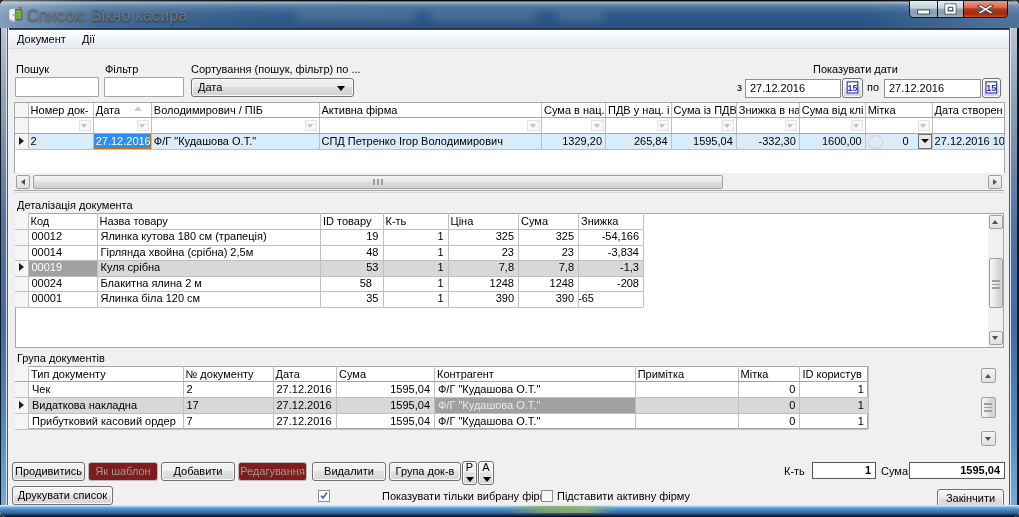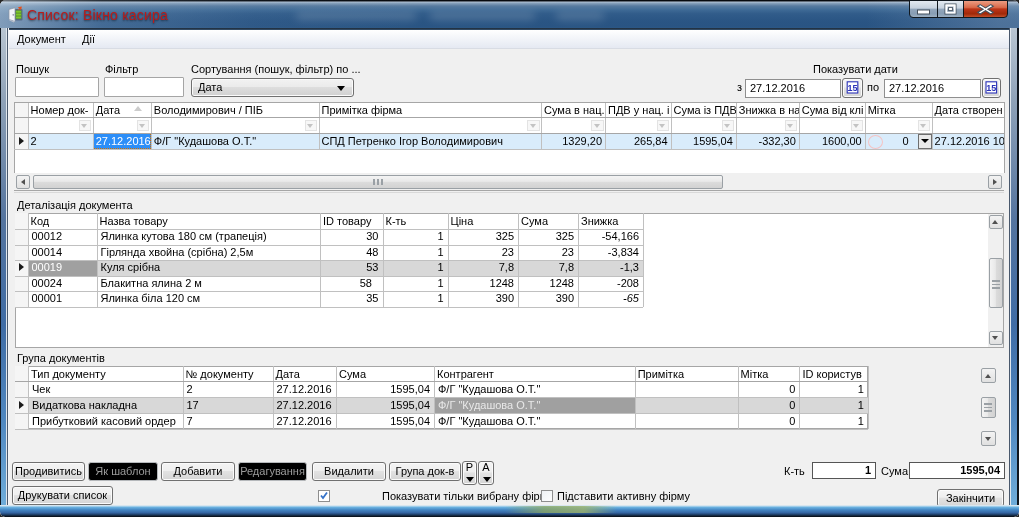--- a/index.html
+++ b/index.html
@@ -4,21 +4,21 @@
 <style>
 html,body{margin:0;padding:0;}
 body{width:1019px;height:517px;overflow:hidden;font-family:"Liberation Sans",sans-serif;font-size:11px;color:#000;background:#262626;}
 .abs{position:absolute;}
 #win{position:relative;width:1019px;height:517px;background:#f0f0f0;border-radius:6px 6px 5px 5px;overflow:hidden;}
 
 #titlebar{left:0;top:0;width:1019px;height:30px;
  background:linear-gradient(to bottom,#06090d 0%,#06090d 4%,#bccde0 6%,#8ba4bd 10%,#577a9f 20%,#3f6b96 32%,#315c8a 46%,#2a5584 70%,#295483 88%,#305c89 100%);}
 #titlebar .lighten{left:0;top:0;width:100%;height:100%;
  background:linear-gradient(to right,rgba(215,228,240,0.5) 0%,rgba(160,185,210,0.22) 10%,rgba(120,150,185,0.07) 25%,rgba(0,0,0,0) 40%,rgba(0,0,0,0) 85%,rgba(185,200,220,0.25) 98%);}
-#titletext{left:27px;top:7px;color:#b91c1c;font-size:14px;letter-spacing:0.2px;text-shadow:0 1px 2px rgba(0,0,0,0.55);}
+#titletext{left:27px;top:7px;color:#737373;font-size:16px;letter-spacing:0.2px;text-shadow:0 1px 2px rgba(0,0,0,0.55);}
 .blur1{top:11px;height:9px;background:#6f8dac;filter:blur(4px);opacity:0.5;border-radius:4px;}
 #tbsep{left:0;top:28px;width:1019px;height:2px;background:linear-gradient(to bottom,#1b2735,#3a5571);}
 
 #appicon{left:7px;top:6px;width:17px;height:17px;}
 
 #capbtns{left:909px;top:0;width:99px;height:18px;}
 .capb{position:absolute;top:0;height:18px;border:1px solid #10181f;box-sizing:border-box;}
 #btnmin{left:0;width:29px;background:linear-gradient(to bottom,#e3eaf1 0%,#c6d2de 45%,#93a7bc 50%,#879db3 80%,#9db0c2 100%);border-radius:0 0 0 4px;}
 #btnmax{left:28px;width:27px;background:linear-gradient(to bottom,#e3eaf1 0%,#c6d2de 45%,#93a7bc 50%,#879db3 80%,#9db0c2 100%);}
 #btnclose{left:54px;width:45px;background:linear-gradient(to bottom,#eb9c82 0%,#d96a4a 40%,#bc3518 50%,#a02808 80%,#c24f2a 100%);border-radius:0 0 4px 0;}
@@ -35,21 +35,21 @@
 #brdR1{left:1010px;top:28px;width:1px;height:478px;background:#dfe6ed;}
 #brdR2{left:1009px;top:28px;width:1px;height:478px;background:#49586c;}
 #brdB{left:0;top:505px;width:1019px;height:12px;background:linear-gradient(to bottom,#d7e6f0 0%,#d7e6f0 8%,#6fb7e4 16%,#4587c4 40%,#3465a3 65%,#1c3a5f 82%,#0b1420 95%,#0b1420 100%);border-radius:0 0 5px 5px;}
 #brdBg{left:505px;top:506px;width:112px;height:7px;background:linear-gradient(to right,rgba(140,165,85,0) 0%,rgba(145,170,95,0.75) 35%,rgba(160,180,105,0.8) 70%,rgba(140,165,85,0) 100%);}
 
 .lbl{position:absolute;white-space:nowrap;}
 .tbox{position:absolute;background:#fff;border:1px solid #8f8f8f;box-sizing:border-box;}
 .btn{position:absolute;box-sizing:border-box;border:1px solid #707070;border-radius:3px;
  background:linear-gradient(to bottom,#f4f4f4 0%,#efefef 45%,#e2e2e2 50%,#d8d8d8 90%,#cfcfcf 100%);
  text-align:center;font-size:11px;font-family:"Liberation Sans",sans-serif;padding:0;line-height:17px;box-shadow:inset 0 0 0 1px #fbfbfb;}
-.btn.dis{border-color:#b5b8bb;color:#9b9b9b;background:#000000;box-shadow:none;}
+.btn.dis{border-color:#b5b8bb;color:#9b9b9b;background:#7f1d1d;box-shadow:none;}
 .combo{position:absolute;box-sizing:border-box;border:1px solid #707070;border-radius:3px;
  background:linear-gradient(to bottom,#f2f2f2 0%,#ebebeb 45%,#dddddd 50%,#d0d0d0 100%);box-shadow:inset 0 0 0 1px #fbfbfb;}
 .combo .tx{position:absolute;left:6px;top:2px;}
 .arrow-dn{position:absolute;width:0;height:0;border-left:4px solid transparent;border-right:4px solid transparent;border-top:5px solid #000;}
 
 .gridline{position:absolute;background:#c0c0c0;}
 .cell{position:absolute;overflow:hidden;white-space:nowrap;}
 </style>
 </head>
 <body>
@@ -128,21 +128,21 @@
     </div>
 
   <div id="maingrid" class="abs">
 <div class="abs" style="left:14px;top:102px;width:990px;height:71px;background:#fff;"></div>
 <div class="abs" style="left:14px;top:173px;width:990px;height:17px;background:#f0f0f0;"></div>
 <div class="abs" style="left:14px;top:102px;width:13.6px;height:47px;background:#f5f5f5;"></div>
 <div class="abs" style="left:27.6px;top:133px;width:976.4px;height:16px;background:#d9ecfb;"></div>
 <div class="cell" style="left:27.6px;top:103px;width:65.1px;height:14px;padding-left:3px;box-sizing:border-box;line-height:14px;">Номер док-</div>
 <div class="cell" style="left:92.7px;top:103px;width:58.1px;height:14px;padding-left:3px;box-sizing:border-box;line-height:14px;">Дата</div>
 <div class="cell" style="left:150.8px;top:103px;width:167.7px;height:14px;padding-left:3px;box-sizing:border-box;line-height:14px;">Володимирович / ПІБ</div>
-<div class="cell" style="left:318.5px;top:103px;width:222.5px;height:14px;padding-left:3px;box-sizing:border-box;line-height:14px;">Примітка фірма</div>
+<div class="cell" style="left:318.5px;top:103px;width:222.5px;height:14px;padding-left:3px;box-sizing:border-box;line-height:14px;">Активна фірма</div>
 <div class="cell" style="left:541px;top:103px;width:64px;height:14px;padding-left:3px;box-sizing:border-box;line-height:14px;">Сума в нац.</div>
 <div class="cell" style="left:605px;top:103px;width:65.6px;height:14px;padding-left:3px;box-sizing:border-box;line-height:14px;">ПДВ у нац. і</div>
 <div class="cell" style="left:670.6px;top:103px;width:65.2px;height:14px;padding-left:3px;box-sizing:border-box;line-height:14px;">Сума із ПДВ</div>
 <div class="cell" style="left:735.8px;top:103px;width:63px;height:14px;padding-left:3px;box-sizing:border-box;line-height:14px;">Знижка в на</div>
 <div class="cell" style="left:798.8px;top:103px;width:65.9px;height:14px;padding-left:3px;box-sizing:border-box;line-height:14px;">Сума від клі</div>
 <div class="cell" style="left:864.7px;top:103px;width:66.9px;height:14px;padding-left:3px;box-sizing:border-box;line-height:14px;">Мітка</div>
 <div class="cell" style="left:931.6px;top:103px;width:72.4px;height:14px;padding-left:3px;box-sizing:border-box;line-height:14px;">Дата створен</div>
 <span class="abs" style="left:134px;top:106px;width:0;height:0;border-left:4px solid transparent;border-right:4px solid transparent;border-bottom:5px solid #ccc;"></span>
 <div class="abs" style="left:78.7px;top:119.5px;width:12.5px;height:11px;background:#f7f7f7;border:1px solid #e3e3e3;box-sizing:border-box;"></div>
       <span class="abs" style="left:81.3px;top:123.5px;width:0;height:0;border-left:3.6px solid transparent;border-right:3.6px solid transparent;border-top:4.2px solid #c3c3c3;"></span>
@@ -216,21 +216,21 @@
 <div class="abs" style="left:15px;top:213px;width:12.5px;height:93.5px;background:#f5f5f5;"></div>
 <div class="cell" style="left:27.5px;top:214px;width:69px;height:15px;padding-left:3px;box-sizing:border-box;line-height:15px;">Код</div>
 <div class="cell" style="left:96.5px;top:214px;width:223.5px;height:15px;padding-left:3px;box-sizing:border-box;line-height:15px;">Назва товару</div>
 <div class="cell" style="left:320px;top:214px;width:62.5px;height:15px;padding-left:3px;box-sizing:border-box;line-height:15px;">ID товару</div>
 <div class="cell" style="left:382.5px;top:214px;width:65px;height:15px;padding-left:3px;box-sizing:border-box;line-height:15px;">К-ть</div>
 <div class="cell" style="left:447.5px;top:214px;width:70.5px;height:15px;padding-left:3px;box-sizing:border-box;line-height:15px;">Ціна</div>
 <div class="cell" style="left:518px;top:214px;width:60px;height:15px;padding-left:3px;box-sizing:border-box;line-height:15px;">Сума</div>
 <div class="cell" style="left:578px;top:214px;width:65px;height:15px;padding-left:3px;box-sizing:border-box;line-height:15px;">Знижка</div>
 <div class="cell" style="left:27.5px;top:229px;width:69px;height:15.5px;padding-left:4px;box-sizing:border-box;line-height:15.5px;">00012</div>
 <div class="cell" style="left:96.5px;top:229px;width:223.5px;height:15.5px;padding-left:4px;box-sizing:border-box;line-height:15.5px;">Ялинка кутова 180 см (трапеція)</div>
-<div class="cell" style="left:320px;top:229px;width:62.5px;height:15.5px;padding-right:4px;box-sizing:border-box;text-align:right;line-height:15.5px;">30</div>
+<div class="cell" style="left:320px;top:229px;width:62.5px;height:15.5px;padding-right:4px;box-sizing:border-box;text-align:right;line-height:15.5px;">19</div>
 <div class="cell" style="left:382.5px;top:229px;width:65px;height:15.5px;padding-right:4px;box-sizing:border-box;text-align:right;line-height:15.5px;">1</div>
 <div class="cell" style="left:447.5px;top:229px;width:70.5px;height:15.5px;padding-right:4px;box-sizing:border-box;text-align:right;line-height:15.5px;">325</div>
 <div class="cell" style="left:518px;top:229px;width:60px;height:15.5px;padding-right:4px;box-sizing:border-box;text-align:right;line-height:15.5px;">325</div>
 <div class="cell" style="left:578px;top:229px;width:65px;height:15.5px;padding-right:4px;box-sizing:border-box;text-align:right;line-height:15.5px;">-54,166</div>
 <div class="cell" style="left:27.5px;top:244.5px;width:69px;height:15.5px;padding-left:4px;box-sizing:border-box;line-height:15.5px;">00014</div>
 <div class="cell" style="left:96.5px;top:244.5px;width:223.5px;height:15.5px;padding-left:4px;box-sizing:border-box;line-height:15.5px;">Гірлянда хвойна (срібна) 2,5м</div>
 <div class="cell" style="left:320px;top:244.5px;width:62.5px;height:15.5px;padding-right:4px;box-sizing:border-box;text-align:right;line-height:15.5px;">48</div>
 <div class="cell" style="left:382.5px;top:244.5px;width:65px;height:15.5px;padding-right:4px;box-sizing:border-box;text-align:right;line-height:15.5px;">1</div>
 <div class="cell" style="left:447.5px;top:244.5px;width:70.5px;height:15.5px;padding-right:4px;box-sizing:border-box;text-align:right;line-height:15.5px;">23</div>
 <div class="cell" style="left:518px;top:244.5px;width:60px;height:15.5px;padding-right:4px;box-sizing:border-box;text-align:right;line-height:15.5px;">23</div>
@@ -251,21 +251,21 @@
 <div class="cell" style="left:382.5px;top:275.5px;width:65px;height:15.5px;padding-right:4px;box-sizing:border-box;text-align:right;line-height:15.5px;">1</div>
 <div class="cell" style="left:447.5px;top:275.5px;width:70.5px;height:15.5px;padding-right:4px;box-sizing:border-box;text-align:right;line-height:15.5px;">1248</div>
 <div class="cell" style="left:518px;top:275.5px;width:60px;height:15.5px;padding-right:4px;box-sizing:border-box;text-align:right;line-height:15.5px;">1248</div>
 <div class="cell" style="left:578px;top:275.5px;width:65px;height:15.5px;padding-right:4px;box-sizing:border-box;text-align:right;line-height:15.5px;">-208</div>
 <div class="cell" style="left:27.5px;top:291px;width:69px;height:15.5px;padding-left:4px;box-sizing:border-box;line-height:15.5px;">00001</div>
 <div class="cell" style="left:96.5px;top:291px;width:223.5px;height:15.5px;padding-left:4px;box-sizing:border-box;line-height:15.5px;">Ялинка біла 120 см</div>
 <div class="cell" style="left:320px;top:291px;width:62.5px;height:15.5px;padding-right:4px;box-sizing:border-box;text-align:right;line-height:15.5px;">35</div>
 <div class="cell" style="left:382.5px;top:291px;width:65px;height:15.5px;padding-right:4px;box-sizing:border-box;text-align:right;line-height:15.5px;">1</div>
 <div class="cell" style="left:447.5px;top:291px;width:70.5px;height:15.5px;padding-right:4px;box-sizing:border-box;text-align:right;line-height:15.5px;">390</div>
 <div class="cell" style="left:518px;top:291px;width:60px;height:15.5px;padding-right:4px;box-sizing:border-box;text-align:right;line-height:15.5px;">390</div>
-<div class="cell" style="left:578px;top:291px;width:65px;height:15.5px;padding-right:4px;box-sizing:border-box;text-align:right;line-height:15.5px;font-style:italic;">-65</div>
+<div class="cell" style="left:578px;top:291px;width:65px;height:15.5px;padding-right:4px;box-sizing:border-box;line-height:15.5px;">-65</div>
 <i class="gridline" style="left:27.5px;top:213px;width:1px;height:93.5px;background:#c0c0c0;"></i>
 <i class="gridline" style="left:96.5px;top:213px;width:1px;height:93.5px;background:#c0c0c0;"></i>
 <i class="gridline" style="left:320px;top:213px;width:1px;height:93.5px;background:#c0c0c0;"></i>
 <i class="gridline" style="left:382.5px;top:213px;width:1px;height:93.5px;background:#c0c0c0;"></i>
 <i class="gridline" style="left:447.5px;top:213px;width:1px;height:93.5px;background:#c0c0c0;"></i>
 <i class="gridline" style="left:518px;top:213px;width:1px;height:93.5px;background:#c0c0c0;"></i>
 <i class="gridline" style="left:578px;top:213px;width:1px;height:93.5px;background:#c0c0c0;"></i>
 <i class="gridline" style="left:643px;top:213px;width:1px;height:93.5px;background:#c0c0c0;"></i>
 <i class="gridline" style="left:15px;top:229px;width:628px;height:1px;background:#a6a6a6;"></i>
 <i class="gridline" style="left:15px;top:229px;width:628px;height:1px;background:#c0c0c0;"></i>

